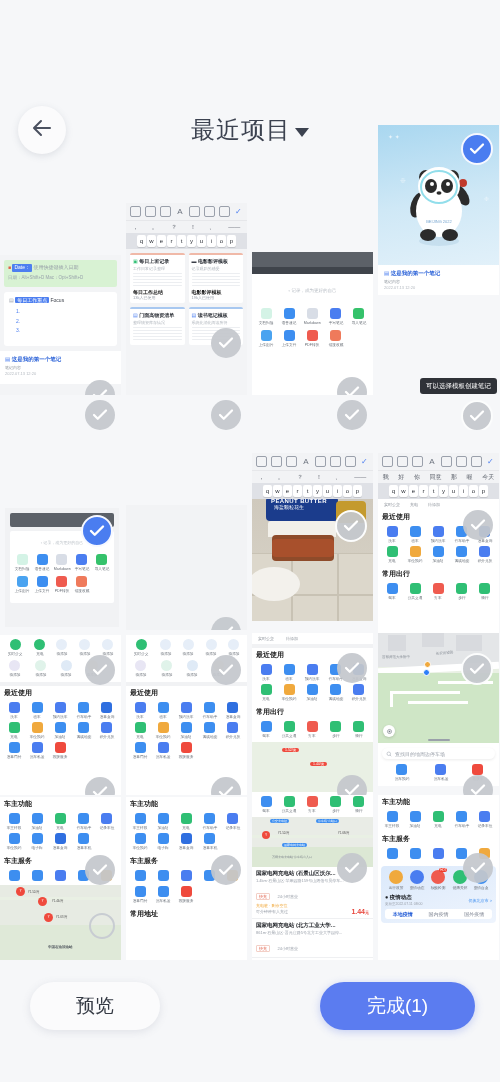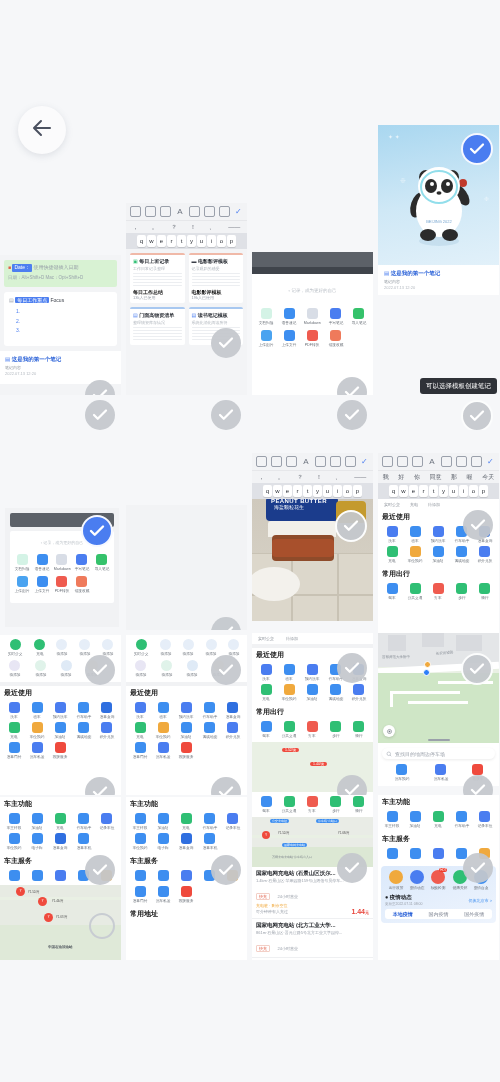--- a/index.html
+++ b/index.html
@@ -128,20 +128,24 @@
 
   <div class="header">
     <div class="back-btn">
       <span>
         <svg viewBox="0 0 24 24" fill="none" stroke="#4b5160" stroke-width="2" stroke-linecap="round" stroke-linejoin="round">
           <line x1="20" y1="12" x2="5" y2="12"></line>
             <polyline points="11,5 4,12 11,19"></polyline>
         </svg>
       </span>
     </div>
+    <div class="title-wrap">
+      <div class="title">最近项目</div>
+      <div class="caret"></div>
+    </div>
   </div>
 
   <div class="grid">
 
     <div class="cell" style="left:0;top:130px;width:121px;height:140px;">
       <div class="thumb" style="background:#f3f4f6;">
         <div class="note-hl">
           <div style="font-size:5px;color:#3a3f48;line-height:1.5;">
             <span style="color:#e0604a;">■</span>
             <span class="tag-b">Date：</span>
@@ -1321,14 +1325,23 @@
       <div class="sel-ring" style="right:6px;top:58px;">
         <svg viewBox="0 0 24 24" fill="none" stroke="#fff" stroke-width="3" stroke-linecap="round" stroke-linejoin="round">
             <polyline points="20,6 9,17 4,12"></polyline>
           </svg>
       </div>
 
     </div>
 
   </div>
 
+  <div class="bottom">
+    <div class="btn-prev">
+      <span>预览</span>
+    </div>
+    <div class="btn-done">
+      <span>完成(1)</span>
+    </div>
+    <div class="navbar"></div>
+  </div>
 
 </div>
 
 </body></html>

